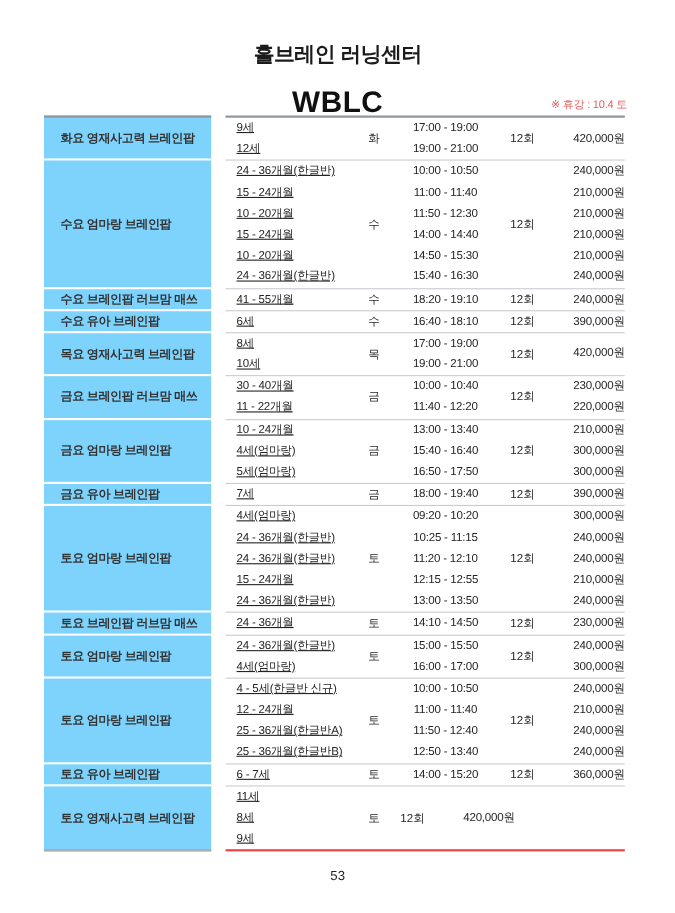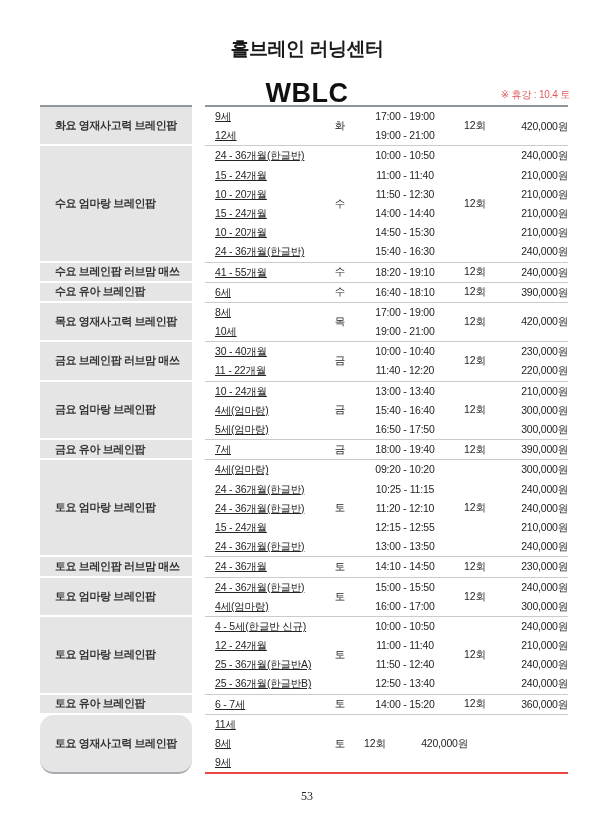--- a/index.html
+++ b/index.html
@@ -11,43 +11,43 @@
   }
   .title-block { position:absolute; top:36px; left:0; right:0; text-align:center; }
   .center-name { font-size:19px; font-weight:700; color:#1b1b1b; letter-spacing:-0.5px; }
   .main-title  { font-size:27px; font-weight:700; color:#101010; margin-top:16px; letter-spacing:0.5px; }
   .note { position:absolute; top:88px; right:44px; font-size:10px; color:#e05c5c; letter-spacing:-0.2px; }
 
   .schedule-table { position:absolute; top:105px; left:40px; width:538px; }
   .group { display:flex; align-items:stretch; }
 
   .program-cell {
-    width:152px; background:#e5e5e5; border-bottom:2px solid #ffffff;
+    width:152px; background:#7dd3fc; border-bottom:2px solid #ffffff;
     display:flex; align-items:center; padding-left:15px;
   }
   .program-label { font-size:11px; font-weight:700; color:#333333; letter-spacing:-0.4px; white-space:nowrap; }
   .gap-col { width:13px; }
 
   .group-block { width:363px; display:flex; border-bottom:1px solid #c8ccd1; font-size:10.5px; color:#242424; }
   .group:first-child .program-cell { border-top:2px solid #8f969e; }
   .group:first-child .group-block  { border-top:2px solid #8f969e; }
-  .group:last-child  .program-cell { border-bottom:2px solid #a8acb0;border-radius:14px; }
+  .group:last-child  .program-cell { border-bottom:2px solid #a8acb0; }
   .group:last-child  .group-block  { border-bottom:2px solid #ef4444; }
 
   .col-age   { width:120px; padding-left:10px; }
   .col-day   { width:30px;  display:flex; align-items:center; justify-content:center; }
   .col-time  { width:100px; text-align:center; }
   .col-count { width:40px;  display:flex; align-items:center; justify-content:center; }
   .col-price { width:73px;  text-align:right; }
   .col-price.centered { display:flex; align-items:center; justify-content:flex-end; }
 
   .rowcell { height:19.2px; line-height:19.2px; white-space:nowrap; letter-spacing:-0.2px; }
   .col-age .rowcell { text-align:left;text-decoration:underline; }
 
-  .page-number { position:absolute; top:789px; left:0; right:0; text-align:center; font-size:12px; color:#222222;font-family:Liberation Serif, serif; }
+  .page-number { position:absolute; top:789px; left:0; right:0; text-align:center; font-size:12px; color:#222222; }
 </style>
 </head>
 <body>
 
 <div class="page">
   <div class="title-block">
     <div class="center-name">홀브레인 러닝센터</div>
     <div class="main-title">WBLC</div>
   </div>
   <div class="note">※ 휴강 : 10.4 토</div>

